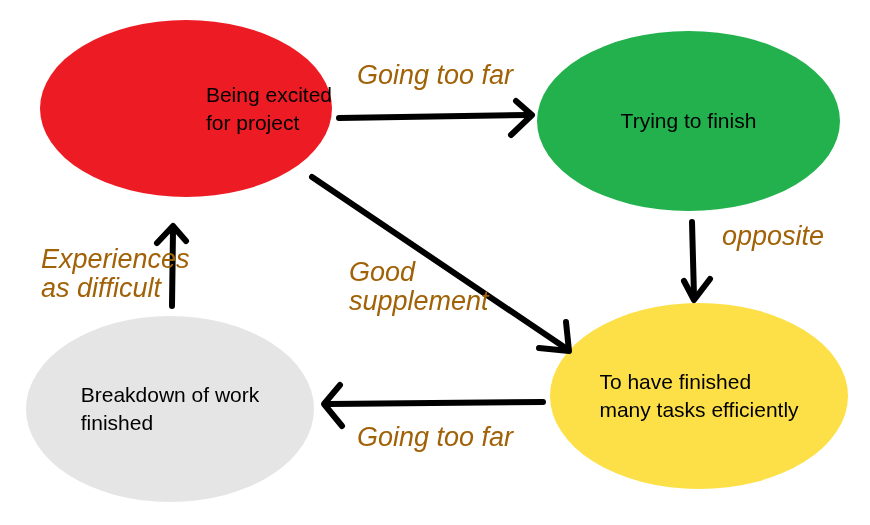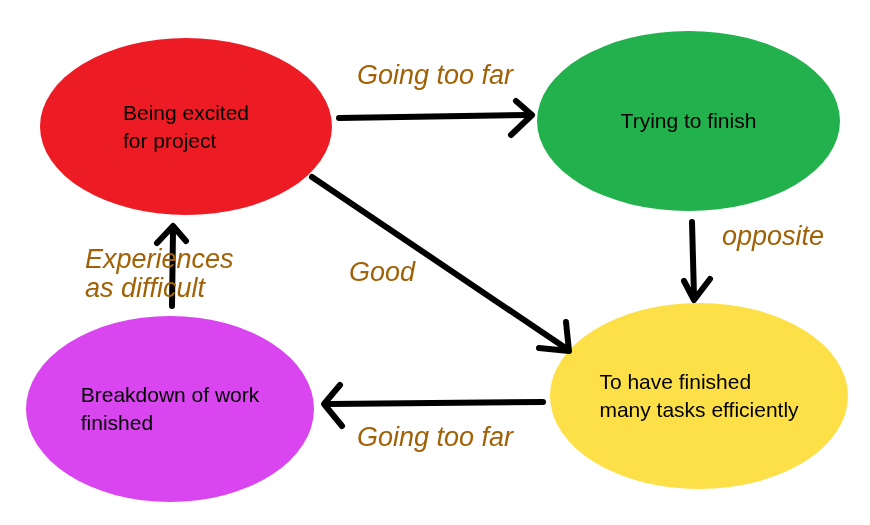--- a/index.html
+++ b/index.html
@@ -48,31 +48,31 @@
     font-size: 27px;
     line-height: 29px;
     font-style: italic;
     font-weight: 500;
     white-space: nowrap;
     color: #a16207;
   }
   .edge-label div { white-space: nowrap; }
 
   
-  .node-red    { left: 40px;  top: 38px;  width: 292px; height: 177px; }
+  .node-red    { left: 40px;  top: 20px;  width: 292px; height: 177px; justify-content: flex-end; }
   .node-green  { left: 537px; top: 31px;  width: 303px; height: 180px; justify-content: center; }
   .node-blue   { left: 550px; top: 303px; width: 298px; height: 186px; }
   .node-yellow { left: 26px;  top: 316px; width: 288px; height: 186px; }
 
   
   .label-top      { left: 357px; top: 61px;  }
   .label-right    { left: 722px; top: 222px; }
   .label-diagonal { left: 349px; top: 250px; margin-top: 8px; }
   .label-bottom   { left: 357px; top: 423px; }
-  .label-left     { left: 41px;  top: 245px; margin-left: 44px; }
+  .label-left     { left: 41px;  top: 245px; }
 </style>
 </head>
 <body>
 
 <div class="canvas">
 
   <div class="node node-red" style="background: rgb(237, 28, 36);">
     <div class="node-text">
       <div>Being excited</div>
       <div>for project</div>
@@ -85,21 +85,21 @@
     </div>
   </div>
 
   <div class="node node-blue" style="background: #fde047;">
     <div class="node-text">
       <div>To have finished</div>
       <div>many tasks efficiently</div>
     </div>
   </div>
 
-  <div class="node node-yellow" style="background: #d946ef;">
+  <div class="node node-yellow" style="background: #e5e5e5;">
     <div class="node-text">
       <div>Breakdown of work</div>
       <div>finished</div>
     </div>
   </div>
 
   <svg class="arrows-layer" width="870" height="525" viewBox="0 0 870 525">
     <g>
       <path d="M339,118 L527,115"></path>
       <path d="M516,101 L532,115 L511,135"></path>
@@ -123,20 +123,21 @@
   </svg>
 
   <div class="edge-label label-top">Going too far</div>
 
   <div class="edge-label label-right">
     <div>opposite</div>
   </div>
 
   <div class="edge-label label-diagonal">
     <div>Good</div>
+    <div>supplement</div>
   </div>
 
   <div class="edge-label label-bottom">Going too far</div>
 
   <div class="edge-label label-left">
     <div>Experiences</div>
     <div>as difficult</div>
   </div>
 
 </div>

